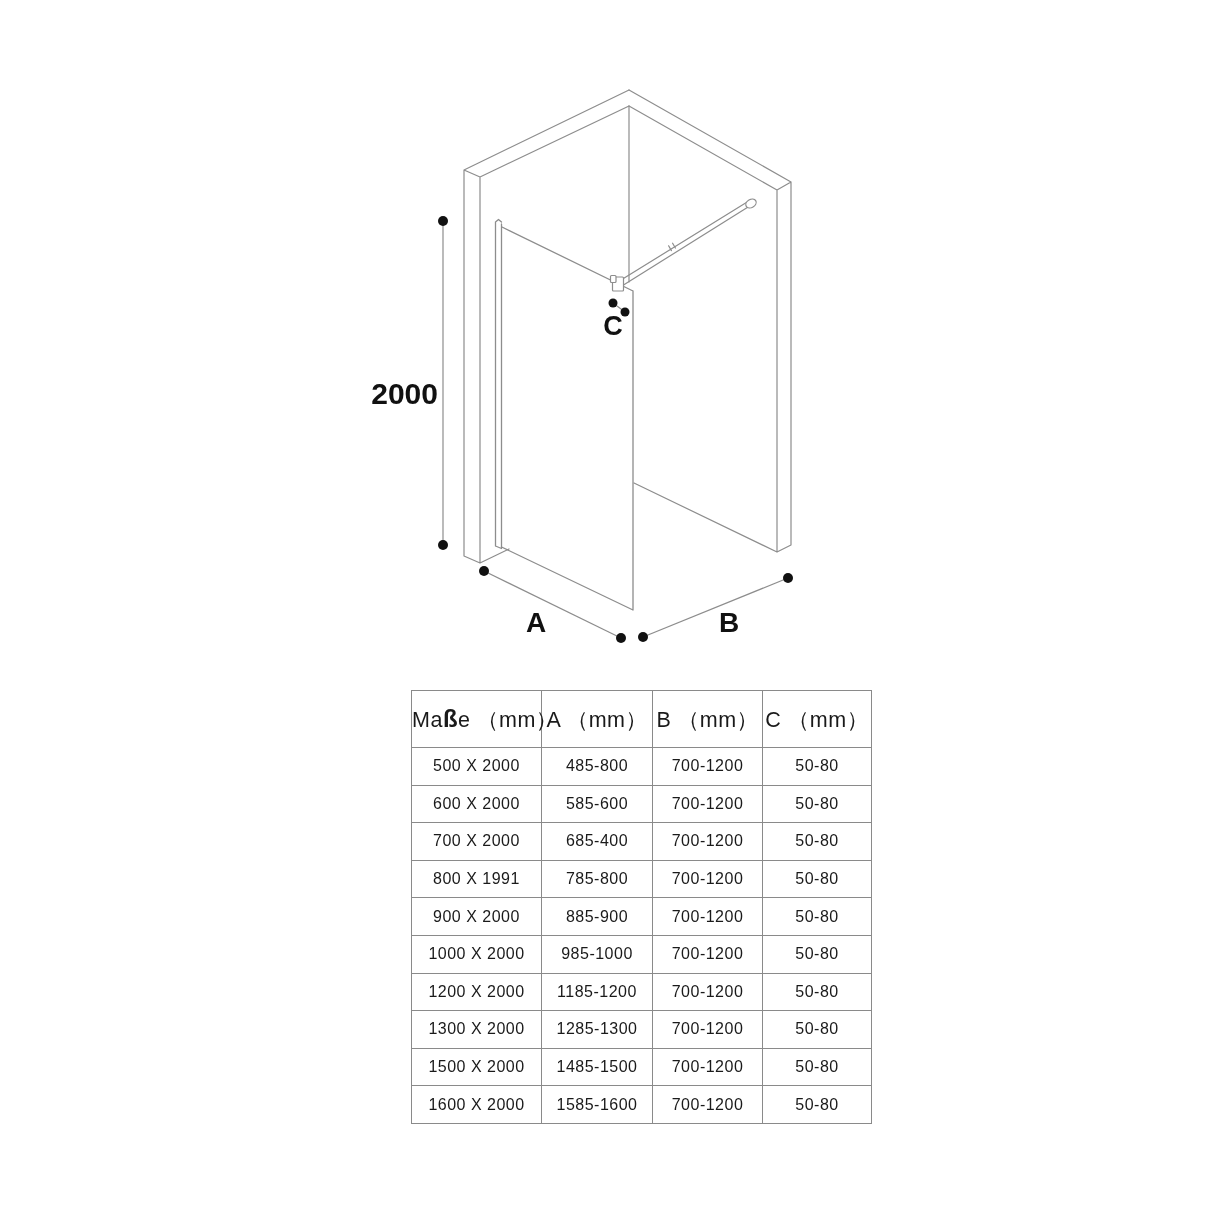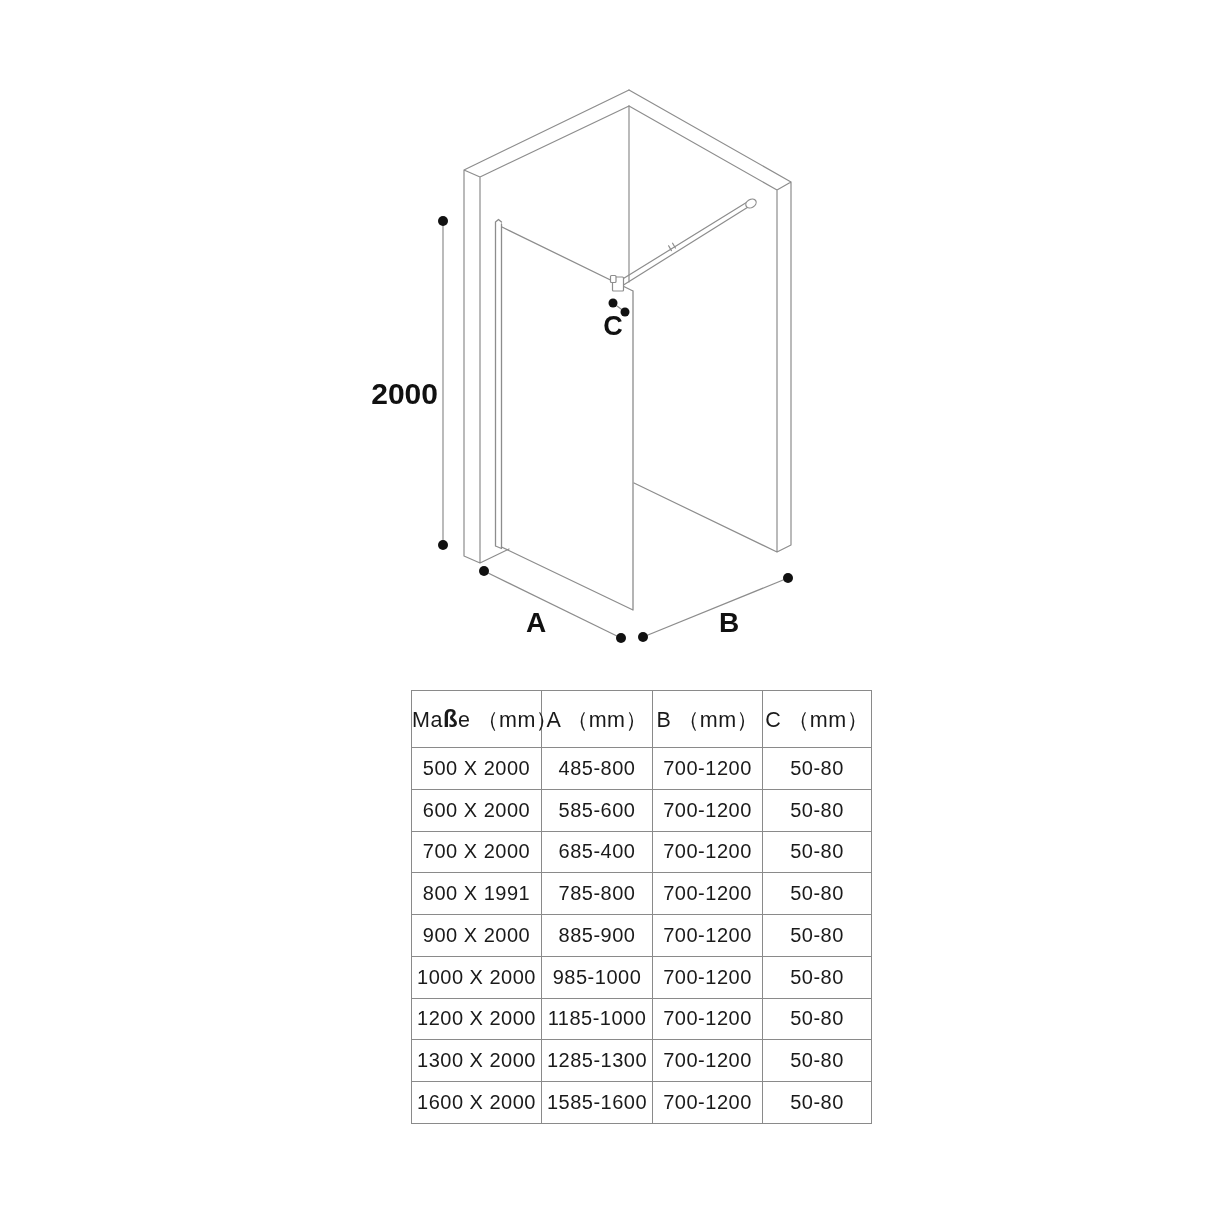--- a/index.html
+++ b/index.html
@@ -30,21 +30,21 @@
     height: 434px;
     border-collapse: collapse;
     table-layout: fixed;
     color: #1a1a1a;
   }
   .dim-table th, .dim-table td {
     border: 1.6px solid #8a8a8a;
     text-align: center;
     vertical-align: middle;
     font-weight: normal;
-    font-size: 20px;
+    font-size: 16px;
     letter-spacing: 0.5px;
     white-space: nowrap;
     padding: 0;
   }
   .dim-table thead tr { height: 57px; }
   .dim-table thead th { font-size: 21.5px; }
   .eszett { font-weight: bold; font-size: 24px; }
   svg text {
     font-family: "Liberation Sans", "DejaVu Sans", sans-serif;
     fill: #111111;
@@ -177,27 +177,33 @@
         <td>50-80</td>
       </tr>
       <tr>
         <td>1000 X 2000</td>
         <td>985-1000</td>
         <td>700-1200</td>
         <td>50-80</td>
       </tr>
       <tr>
         <td>1200 X 2000</td>
-        <td>1185-1000</td>
+        <td>1185-1200</td>
         <td>700-1200</td>
         <td>50-80</td>
       </tr>
       <tr>
         <td>1300 X 2000</td>
         <td>1285-1300</td>
+        <td>700-1200</td>
+        <td>50-80</td>
+      </tr>
+      <tr>
+        <td>1500 X 2000</td>
+        <td>1485-1500</td>
         <td>700-1200</td>
         <td>50-80</td>
       </tr>
       <tr>
         <td>1600 X 2000</td>
         <td>1585-1600</td>
         <td>700-1200</td>
         <td>50-80</td>
       </tr>
     </tbody>

